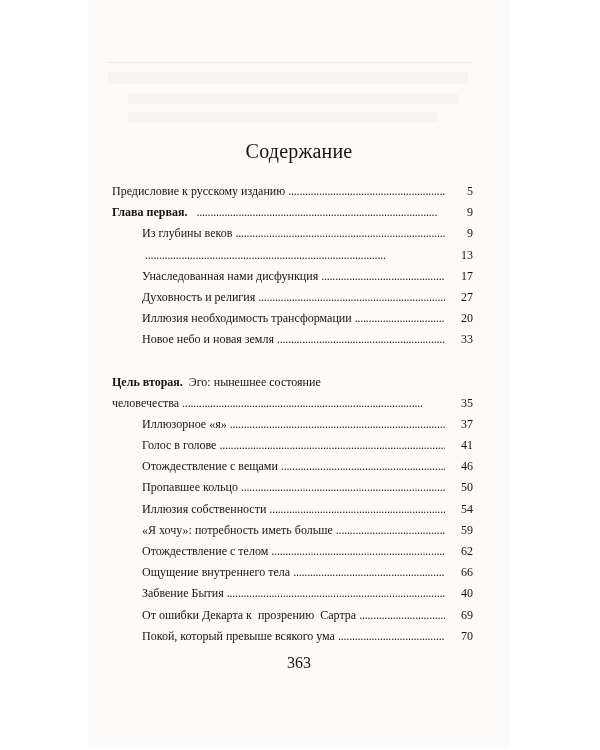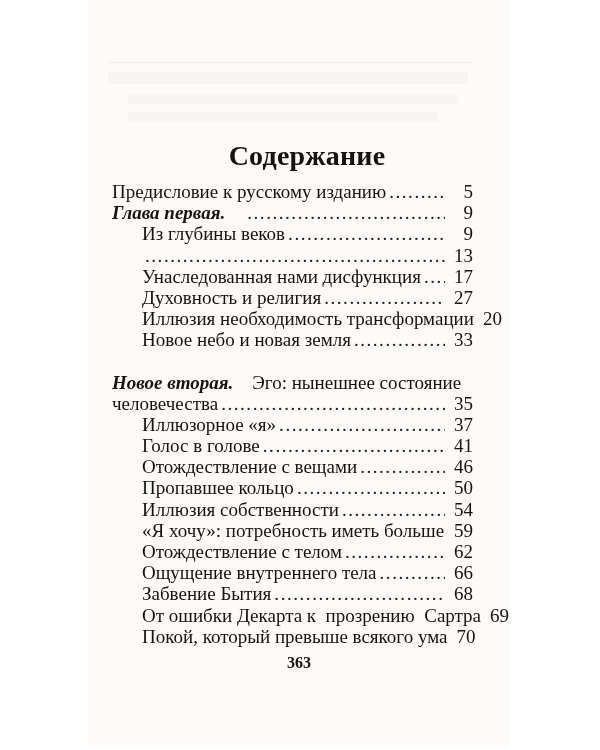--- a/index.html
+++ b/index.html
@@ -32,44 +32,44 @@
     }
     .ghost-rule {
       position: absolute;
       left: 20px;
       width: 365px;
       height: 1px;
       background: #efece7;
     }
     .title {
       position: absolute;
-      left: 8px;
+      left: 0;
       width: 100%;
       top: 140px;
       text-align: center;
-      font-weight: bold;
-      font-size: 28px;
+      font-weight: normal;
+      font-size: 20px;
       letter-spacing: 0.2px;
     }
     .toc {
       position: absolute;
       left: 24px;
       top: 181px;
       width: 361px;
     }
     .row {
       display: flex;
       align-items: flex-start;
       height: 21.2px;
-      font-size: 19px;
+      font-size: 12px;
       line-height: 21.2px;
       white-space: nowrap;
     }
     .row.indent { padding-left: 30px; }
-    .row .lbl-bold { font-weight: bold; margin-right: 19px; font-style: italic; }
+    .row .lbl-bold { font-weight: bold; margin-right: 6px; }
     .row .leader {
       flex: 1;
       overflow: hidden;
       margin: 0 6px 0 3px;
       letter-spacing: 3.2px;
       color: #222;
     }
     .row .leader::before {
       content: ". . . . . . . . . . . . . . . . . . . . . . . . . . . . . . . . . . . . . . . . . . . . . . . . . . . . . . . . . . . . . . . . . . . . . . . . . . . . . . . . . . . . . .";
       letter-spacing: -1.6px;
@@ -78,21 +78,21 @@
       width: 22px;
       text-align: right;
     }
     .gap { height: 21px; }
     .folio {
       position: absolute;
       left: 0;
       width: 100%;
       top: 654px;
       text-align: center;
-      font-weight: bold;
+      font-weight: normal;
       font-size: 16px;
     }
   </style>
 </head>
 <body>
 
 <div class="page">
 
   <div class="ghost-rule" style="top:62px"></div>
   <div class="ghost" style="top:72px; width:360px; height:12px; background:#f3f1ed; opacity:.6;"></div>
@@ -141,21 +141,21 @@
     </div>
     <div class="row indent">
       <span>Новое небо и новая земля</span>
       <span class="leader"></span>
       <span class="pg">33</span>
     </div>
 
     <div class="gap"></div>
 
     <div class="row nopg">
-      <span class="lbl-bold">Новое вторая.</span>
+      <span class="lbl-bold">Цель вторая.</span>
       <span>Эго: нынешнее состояние</span>
 
     </div>
     <div class="row">
       <span>человечества</span>
       <span class="leader"></span>
       <span class="pg">35</span>
     </div>
 
     <div class="row indent">
@@ -194,21 +194,21 @@
       <span class="pg">62</span>
     </div>
     <div class="row indent">
       <span>Ощущение внутреннего тела</span>
       <span class="leader"></span>
       <span class="pg">66</span>
     </div>
     <div class="row indent">
       <span>Забвение Бытия</span>
       <span class="leader"></span>
-      <span class="pg">68</span>
+      <span class="pg">40</span>
     </div>
     <div class="row indent">
       <span style="white-space:pre">От ошибки Декарта к  прозрению  Сартра</span>
       <span class="leader"></span>
       <span class="pg">69</span>
     </div>
     <div class="row indent">
       <span>Покой, который превыше всякого ума</span>
       <span class="leader"></span>
       <span class="pg">70</span>

